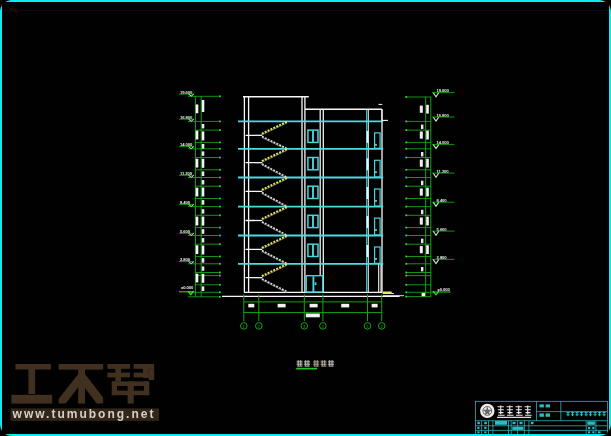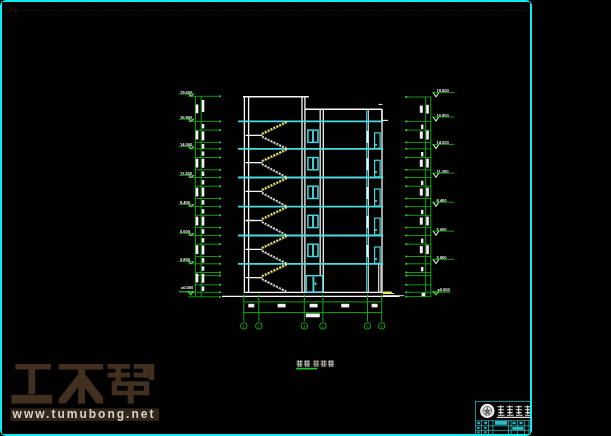--- a/index.html
+++ b/index.html
@@ -1,16 +1,16 @@
 <!DOCTYPE html>
 <html><head><meta charset="utf-8"><title>section</title>
 <style>
 html,body{margin:0;padding:0;background:#000;}
-#sheet{position:relative;width:532px;height:436px;background:#010101;overflow:hidden;
-border-radius:6px;box-sizing:border-box;}
+#sheet{position:relative;width:611px;height:436px;background:#010101;overflow:hidden;
+border-radius:12px;box-sizing:border-box;}
 #frame{position:absolute;inset:0;border:2.4px solid #0ceaf2;border-radius:3px;pointer-events:none;z-index:10;}
 </style></head>
 <body>
 <div id="sheet">
 <svg width="611" height="436" viewBox="0 0 611 436">
 
 <line x1="4" y1="10.5" x2="607" y2="10.5" stroke="#0b0b16" stroke-width="1"></line>
 <line x1="6" y1="4.5" x2="605" y2="4.5" stroke="#090910" stroke-width="0.8" stroke-dasharray="2 3"></line>
 <line x1="6" y1="15.2" x2="605" y2="15.2" stroke="#090910" stroke-width="0.8" stroke-dasharray="2 3"></line>
 

